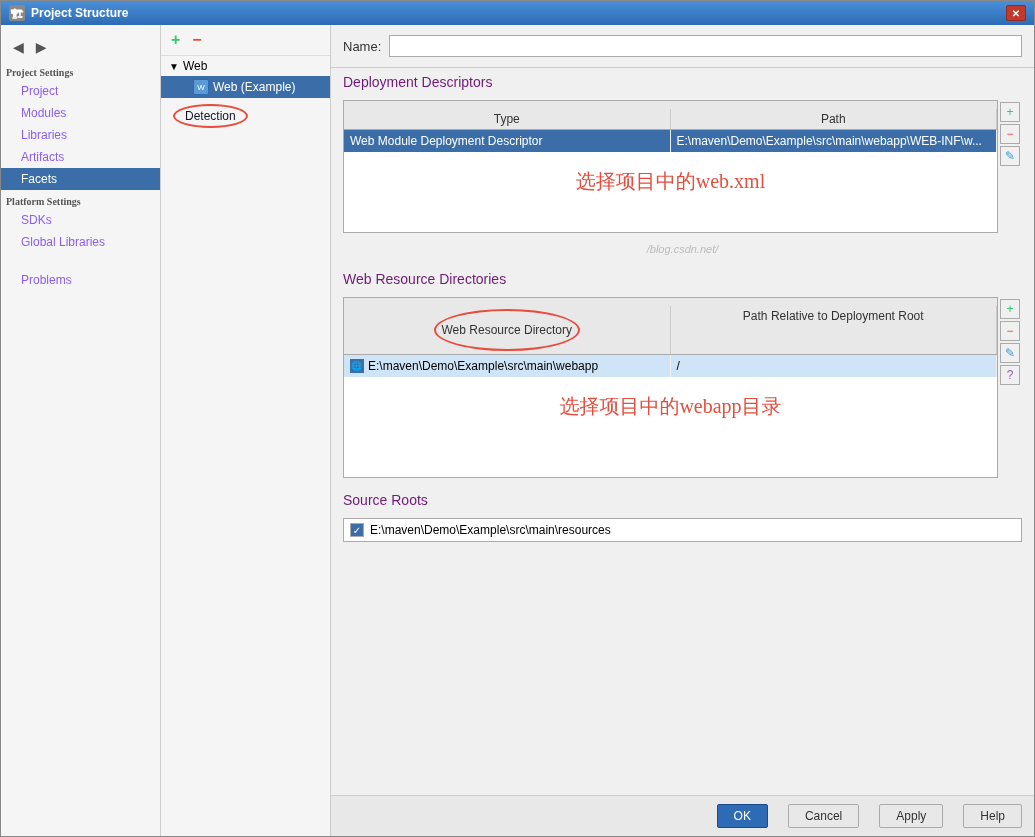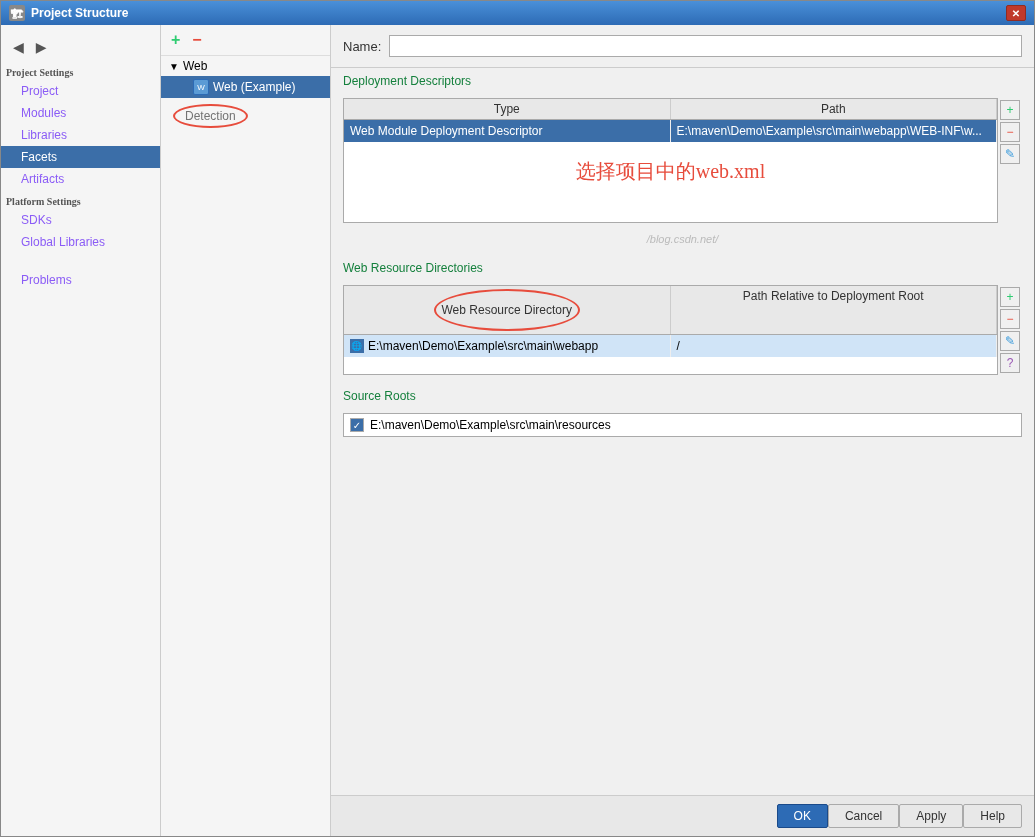--- a/index.html
+++ b/index.html
@@ -37,25 +37,25 @@
     .tree-icon { width: 16px; height: 16px; background: #5b9bd5; border: 1px solid #2d6bb5; border-radius: 2px; font-size: 9px; color: white; display: flex; align-items: center; justify-content: center; flex-shrink: 0; }
     .tree-child { padding-left: 24px; }
 
     
     .right-panel { flex: 1; display: flex; flex-direction: column; background: #f0f0f0; overflow: hidden; }
     .right-top { padding: 10px 12px; display: flex; align-items: center; gap: 8px; background: #f0f0f0; border-bottom: 1px solid #ccc; }
     .right-top label { font-size: 13px; color: #333; }
     .right-top input { flex: 1; height: 22px; border: 1px solid #aaa; padding: 2px 4px; font-size: 12px; background: white; }
     
     .section { padding: 6px 12px; }
-    .section-title { font-size: 12px; color: #15803d; margin-bottom: 4px; }
+    .section-title { font-size: 14px; color: #701a75; margin-bottom: 4px; }
     
     .table-wrapper { border: 1px solid #aaa; background: white; margin: 0 12px; position: relative; }
     .table-header { display: flex; background: #e8e8e8; border-bottom: 1px solid #aaa; }
-    .table-header-cell { flex: 1; padding: 3px 6px; font-size: 12px; color: #333; border-right: 1px solid #ccc; text-align: center; }
+    .table-header-cell { flex: 1; padding: 3px 6px; font-size: 12px; color: #333; border-right: 1px solid #ccc; text-align: center; margin-top: 8px; }
     .table-row { display: flex; align-items: flex-end; }
     .table-row.selected-row { background: #3b6ea8; }
     .table-cell { flex: 1; padding: 4px 6px; font-size: 12px; border-right: 1px solid #eee; overflow: hidden; text-overflow: ellipsis; white-space: nowrap; }
     .table-cell.selected-row-text { color: white; }
     
     .table-side-btns { display: flex; flex-direction: column; gap: 2px; padding: 2px; }
     .side-btn { width: 20px; height: 20px; border: 1px solid #aaa; background: #f0f0f0; cursor: pointer; display: flex; align-items: center; justify-content: center; font-size: 12px; color: #333; }
     .side-btn.green { color: #2ecc71; }
     .side-btn.red { color: #e74c3c; }
     .side-btn.blue { color: #3498db; }
@@ -74,21 +74,21 @@
     
     .btn-row { margin: 8px 12px; }
     .app-btn { padding: 4px 12px; border: 1px solid #aaa; background: #e8e8e8; cursor: pointer; font-size: 12px; border-radius: 2px; }
     
     .watermark { color: #bbb; font-size: 11px; text-align: center; padding: 2px; font-style: italic; }
     
     .bottom-footer { 
       padding: 8px 12px; 
       display: flex; 
       justify-content: flex-end; 
-      gap: 0; 
+      gap: 20px; 
       background: #e8e8e8; 
       border-top: 1px solid #ccc; 
       flex-shrink: 0;
     }
     .footer-btn { 
       padding: 4px 16px; 
       border: 1px solid #aaa; 
       font-size: 12px; 
       cursor: pointer; 
       border-radius: 2px; 
@@ -131,25 +131,25 @@
         <div class="sidebar-section-label">Project Settings</div>
         <div class="sidebar-item">
           <span>Project</span>
         </div>
         <div class="sidebar-item">
           <span>Modules</span>
         </div>
         <div class="sidebar-item">
           <span>Libraries</span>
         </div>
+        <div class="sidebar-item">
+          <span>Artifacts</span>
+        </div>
         <div class="sidebar-item active">
           <span>Facets</span>
-        </div>
-        <div class="sidebar-item">
-          <span>Artifacts</span>
         </div>
         <div class="sidebar-section-label">Platform Settings</div>
         <div class="sidebar-item">
           <span>SDKs</span>
         </div>
         <div class="sidebar-item">
           <span>Global Libraries</span>
         </div>
         <div style="height: 16px;"></div>
         <div class="sidebar-item">
@@ -168,21 +168,21 @@
         <span class="tree-arrow">▼</span>
         <span>Web</span>
       </div>
       <div class="tree-item selected tree-child" style="padding-left:32px;">
         <div class="tree-icon" style="background:#5b9bd5; font-size:8px;">W</div>
         <span style="color:white;">Web (Example)</span>
       </div>
 
       <div style="padding: 6px 8px 0 8px; position: relative;">
         <div style="border: 2px solid #e74c3c; border-radius: 50%; padding: 3px 10px; display: inline-block; position: relative; left: 4px;">
-          <span style="color:#737373; font-size:12px;">Detection</span>
+          <span style="color:#0f172a; font-size:12px;">Detection</span>
         </div>
       </div>
     </div>
 
     <div class="right-panel">
       <div class="right-top">
         <label>Name:</label>
         <input type="text" style="">
       </div>
 
@@ -236,20 +236,23 @@
             </div>
             <div class="table-row" style="background:#d0e4f7;">
               <div class="table-cell" style="display:flex; align-items:center; gap:4px;">
                 <div style="width:14px;height:14px;background:#3b6ea8;display:flex;align-items:center;justify-content:center;flex-shrink:0;">
                     <span style="color:white;font-size:9px;">🌐</span>
                   </div>
                 <span>E:\maven\Demo\Example\src\main\webapp</span>
               </div>
               <div class="table-cell">/</div>
             </div>
+            <div style="height: 100px; background: white;">
+              <div class="annotation-text">选择项目中的webapp目录</div>
+            </div>
           </div>
           <div class="table-side-btns">
             <button class="side-btn green">+</button>
             <button class="side-btn red">−</button>
             <button class="side-btn blue">✎</button>
             <button class="side-btn purple">?</button>
           </div>
         </div>
 
         <div class="section-gap"></div>

